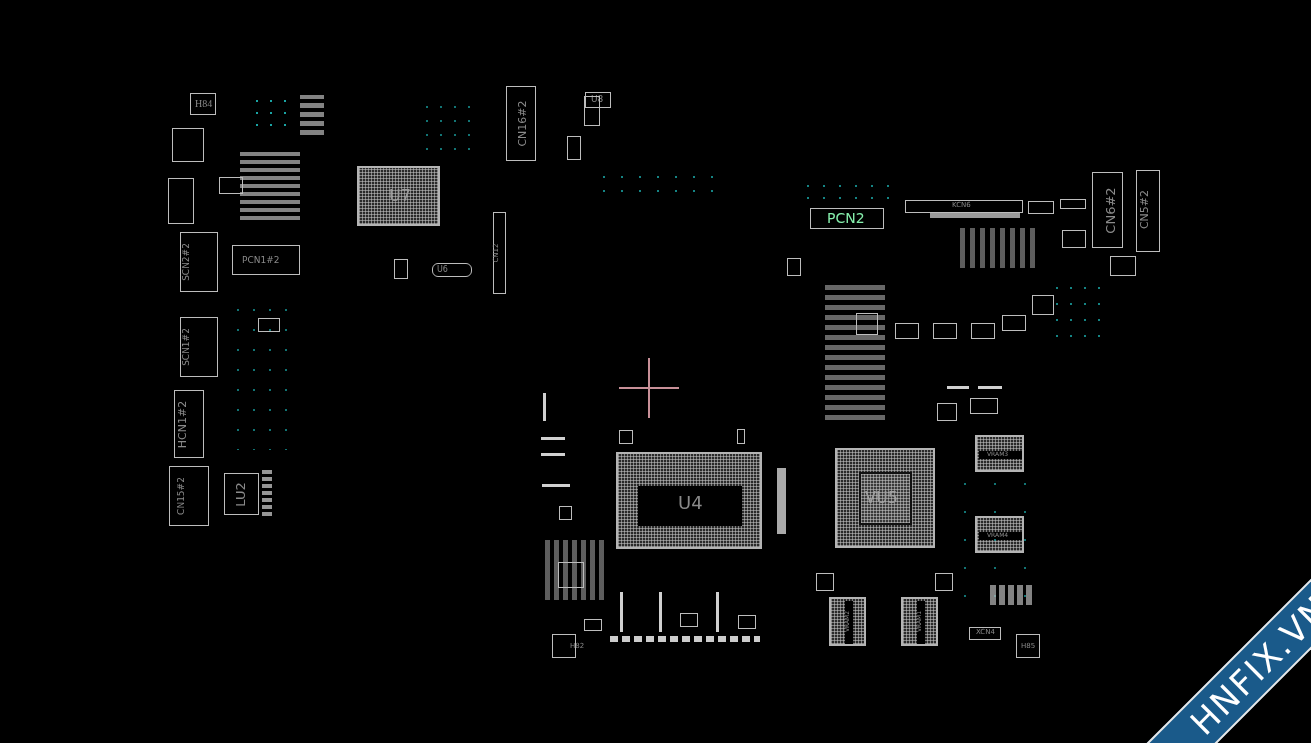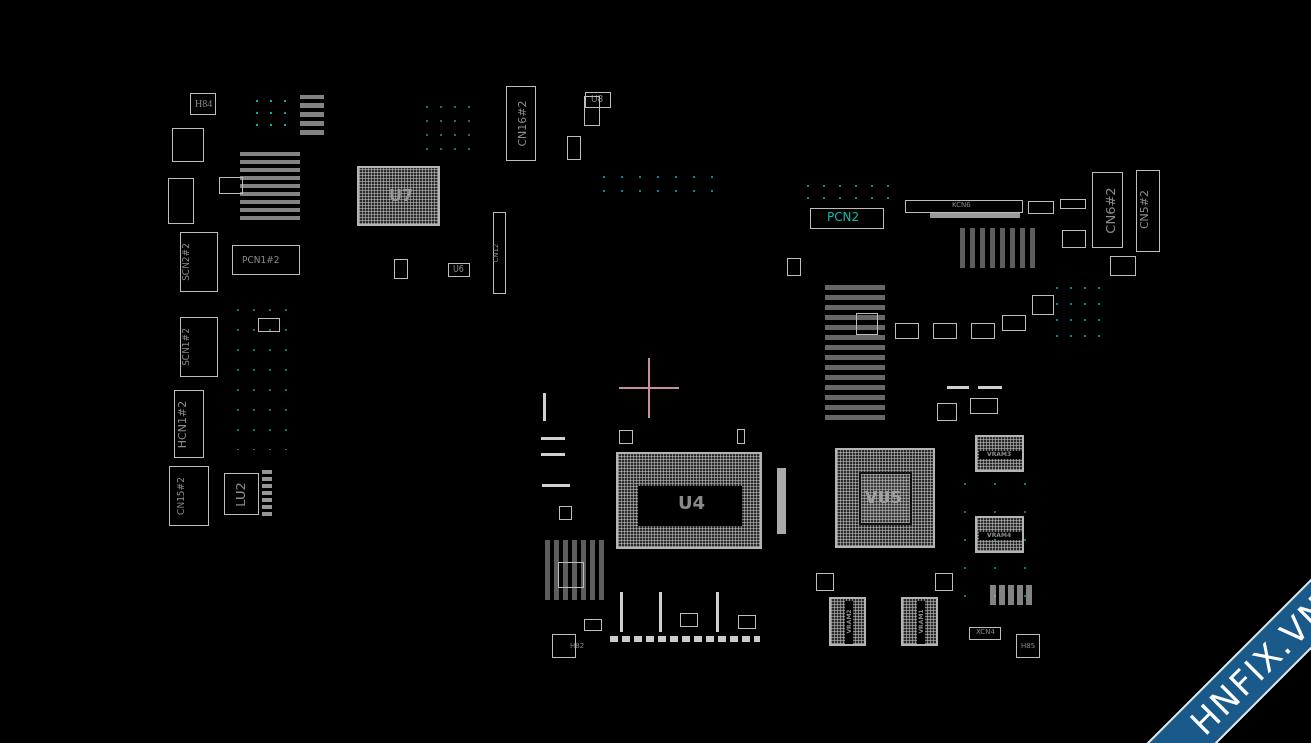--- a/index.html
+++ b/index.html
@@ -7,21 +7,20 @@
     #board { position:absolute; left:0; top:0; width:1311px; height:743px; }
     .comp { position:absolute; border:1.5px solid #bdbdbd; box-sizing:border-box; }
     .comp.thin { border-width:1px; }
     .lbl { position:absolute; color:#8a8a8a; font-family:"DejaVu Sans", sans-serif; white-space:nowrap; }
     .vlbl { position:absolute; color:#8a8a8a; transform-origin:center; white-space:nowrap; font-family:"DejaVu Sans", sans-serif; }
     .bga { position:absolute; box-sizing:border-box; border:2px solid #b4b4b4;
       background-color:#2a2a2a;
       background-image:
         repeating-linear-gradient(0deg, rgba(200,200,200,0.55) 0 1px, transparent 1px 3px),
         repeating-linear-gradient(90deg, rgba(200,200,200,0.55) 0 1px, transparent 1px 3px);
-      font-weight: bold;
     }
     .bga-core { position:absolute; background:#000; box-sizing:border-box; }
     .pad { position:absolute; background:#d0d0d0; }
     .pin-row { position:absolute; background-image: radial-gradient(circle, #1aa5a5 1px, transparent 1.3px); background-size:6px 6px; }
     .cross-h, .cross-v { position:absolute; background:#c89098; }
     #watermark { position:absolute; left:1080px; top:640px; width:360px; height:46px;
       background:#1a5a8a; border-top:2px solid #e8e8e8; border-bottom:2px solid #e8e8e8;
       transform:rotate(-45deg); transform-origin:center; display:flex; align-items:center; justify-content:center; }
     #watermark span { color:#fff; font-family:"DejaVu Sans", sans-serif; font-size:34px; letter-spacing:2px; }
   </style>
@@ -40,21 +39,21 @@
   <div class="comp" style="left:180px;top:232px;width:38px;height:60px;">
     <span class="vlbl" style="left:-14px;top:24px;font-size:9px;transform:rotate(-90deg);">SCN2#2</span>
   </div>
   <div class="comp" style="left:232px;top:245px;width:68px;height:30px;text-decoration:underline;">
     <span class="lbl" style="left:9px;top:9px;font-size:9px;">PCN1#2</span>
   </div>
 
   <div class="bga" style="left:357px;top:166px;width:83px;height:60px;">
     <span class="lbl" style="left:30px;top:18px;font-size:16px;color:#9a9a9a;">U7</span>
   </div>
-  <div class="comp" style="left:448px;top:263px;width:22px;height:14px;">
+  <div class="comp" style="left:432px;top:263px;width:40px;height:14px;border-radius:6px;">
     <span class="lbl" style="left:4px;top:1px;font-size:8px;">U6</span>
   </div>
   <div class="comp" style="left:394px;top:259px;width:14px;height:20px;"></div>
 
   <div class="comp" style="left:506px;top:86px;width:30px;height:75px;">
     <span class="vlbl" style="left:-8px;top:30px;font-size:11px;transform:rotate(-90deg);">CN16#2</span>
   </div>
   <div class="comp" style="left:548px;top:92px;width:26px;height:16px;margin-left:37px;">
     <span class="lbl" style="left:5px;top:1px;font-size:9px;">U8</span>
   </div>
@@ -77,21 +76,21 @@
   </div>
   <div class="comp" style="left:224px;top:473px;width:35px;height:42px;">
     <span class="vlbl" style="left:3px;top:13px;font-size:13px;transform:rotate(-90deg);">LU2</span>
   </div>
 
 
   <div class="cross-v" style="left:648px;top:358px;width:2px;height:60px;"></div>
   <div class="cross-h" style="left:619px;top:387px;width:60px;height:2px;"></div>
 
   <div class="comp" style="left:810px;top:208px;width:74px;height:21px;">
-    <span class="lbl" style="left:16px;top:1px;font-size:12px;color:#14b8a6;">PCN2</span>
+    <span class="lbl" style="left:16px;top:1px;font-size:14px;color:#86efac;">PCN2</span>
   </div>
   <div class="comp" style="left:905px;top:200px;width:118px;height:13px;">
     <span class="lbl" style="left:46px;top:0px;font-size:7px;">KCN6</span>
   </div>
   <div class="pad" style="left:930px;top:213px;width:90px;height:5px;background:#9a9a9a;"></div>
   <div class="comp" style="left:1028px;top:201px;width:26px;height:13px;"></div>
   <div class="comp" style="left:1060px;top:199px;width:26px;height:10px;"></div>
   <div class="comp" style="left:1092px;top:172px;width:31px;height:76px;">
     <span class="vlbl" style="left:-6px;top:30px;font-size:13px;transform:rotate(-90deg);">CN6#2</span>
   </div>

